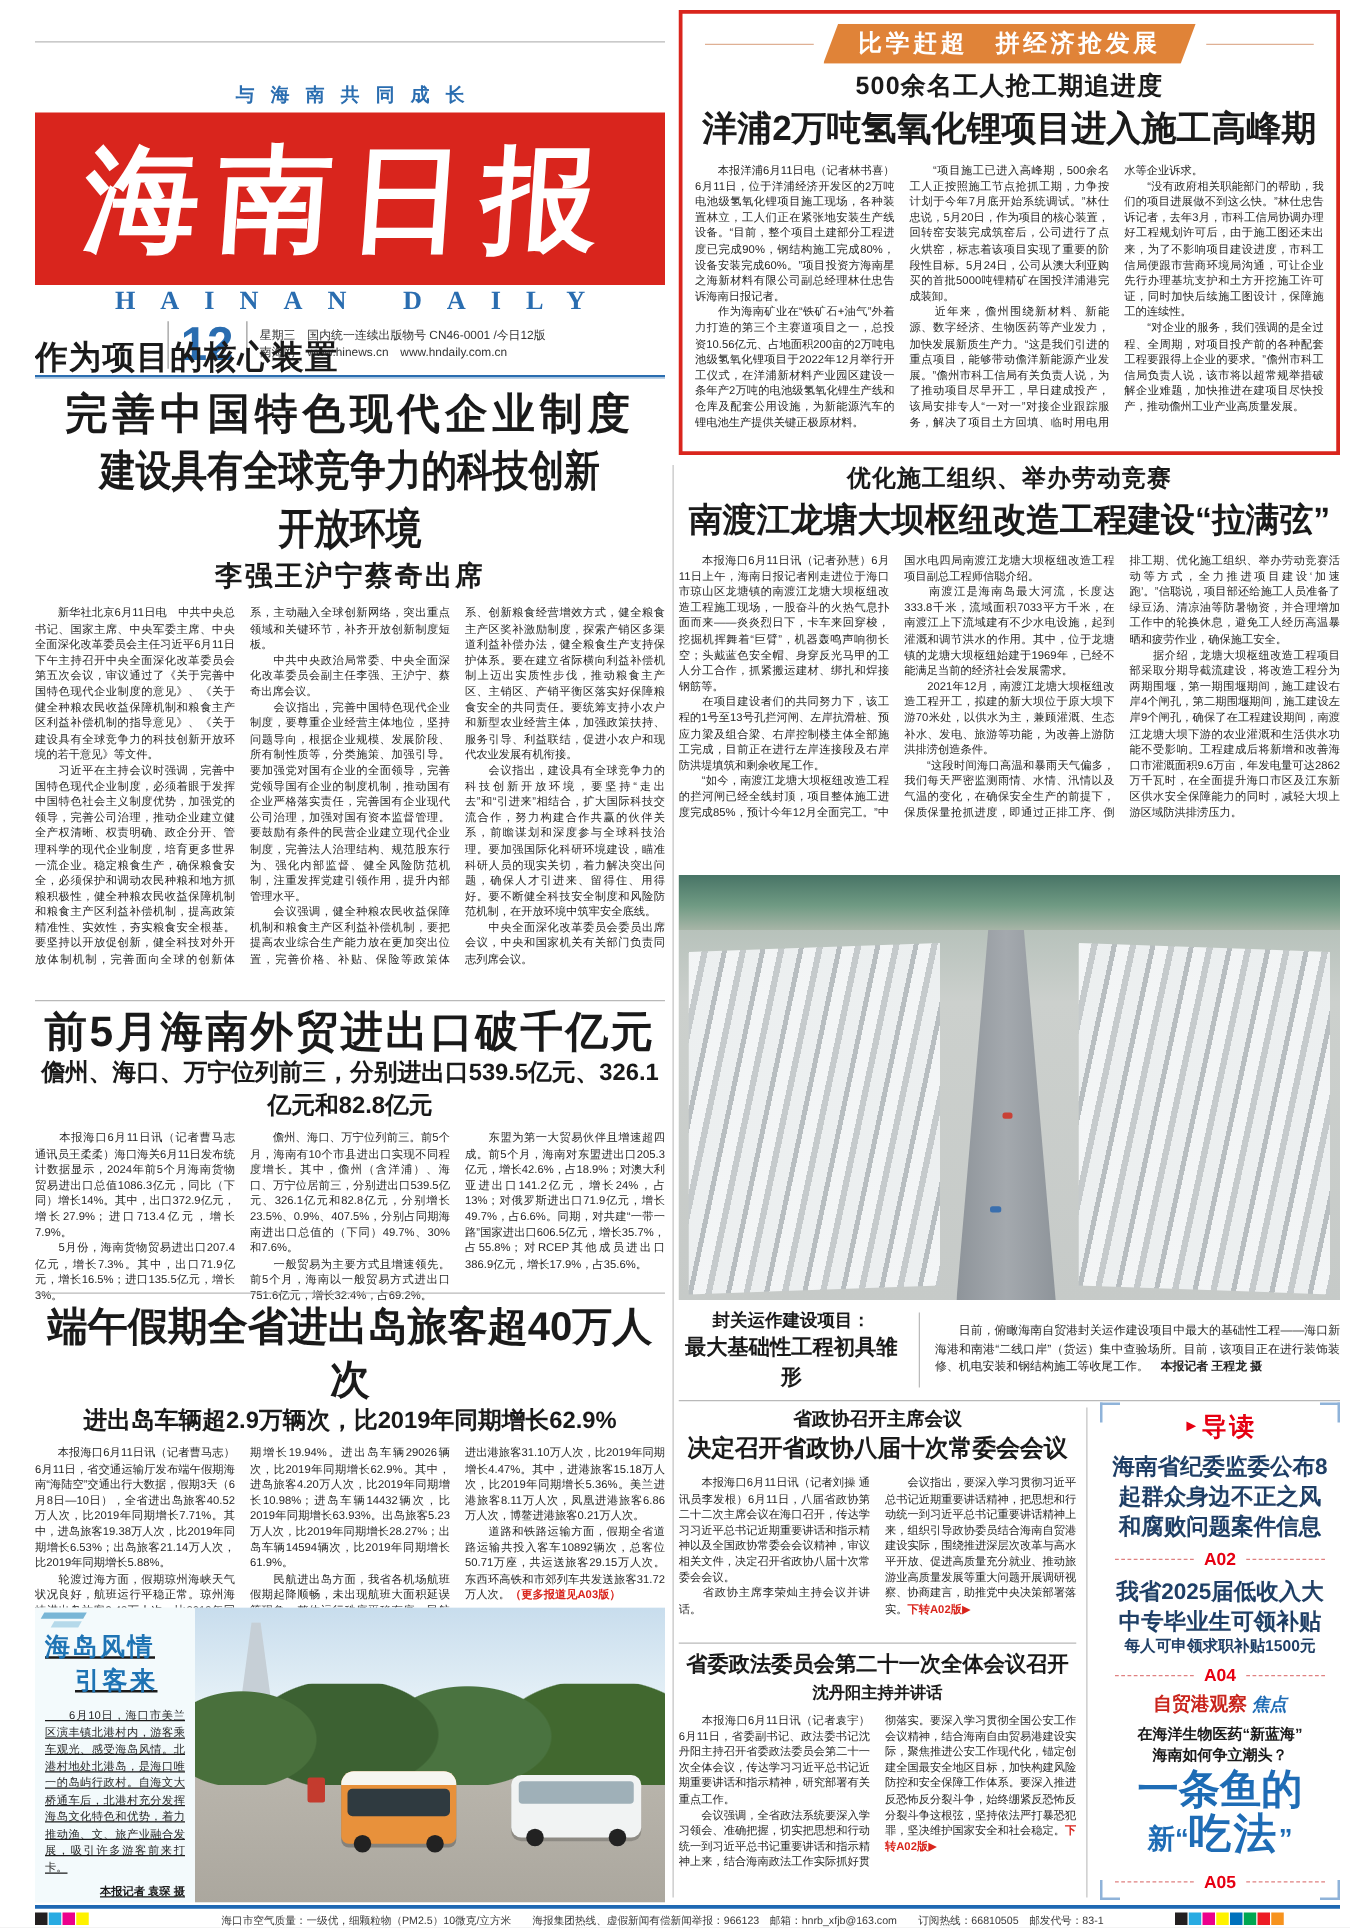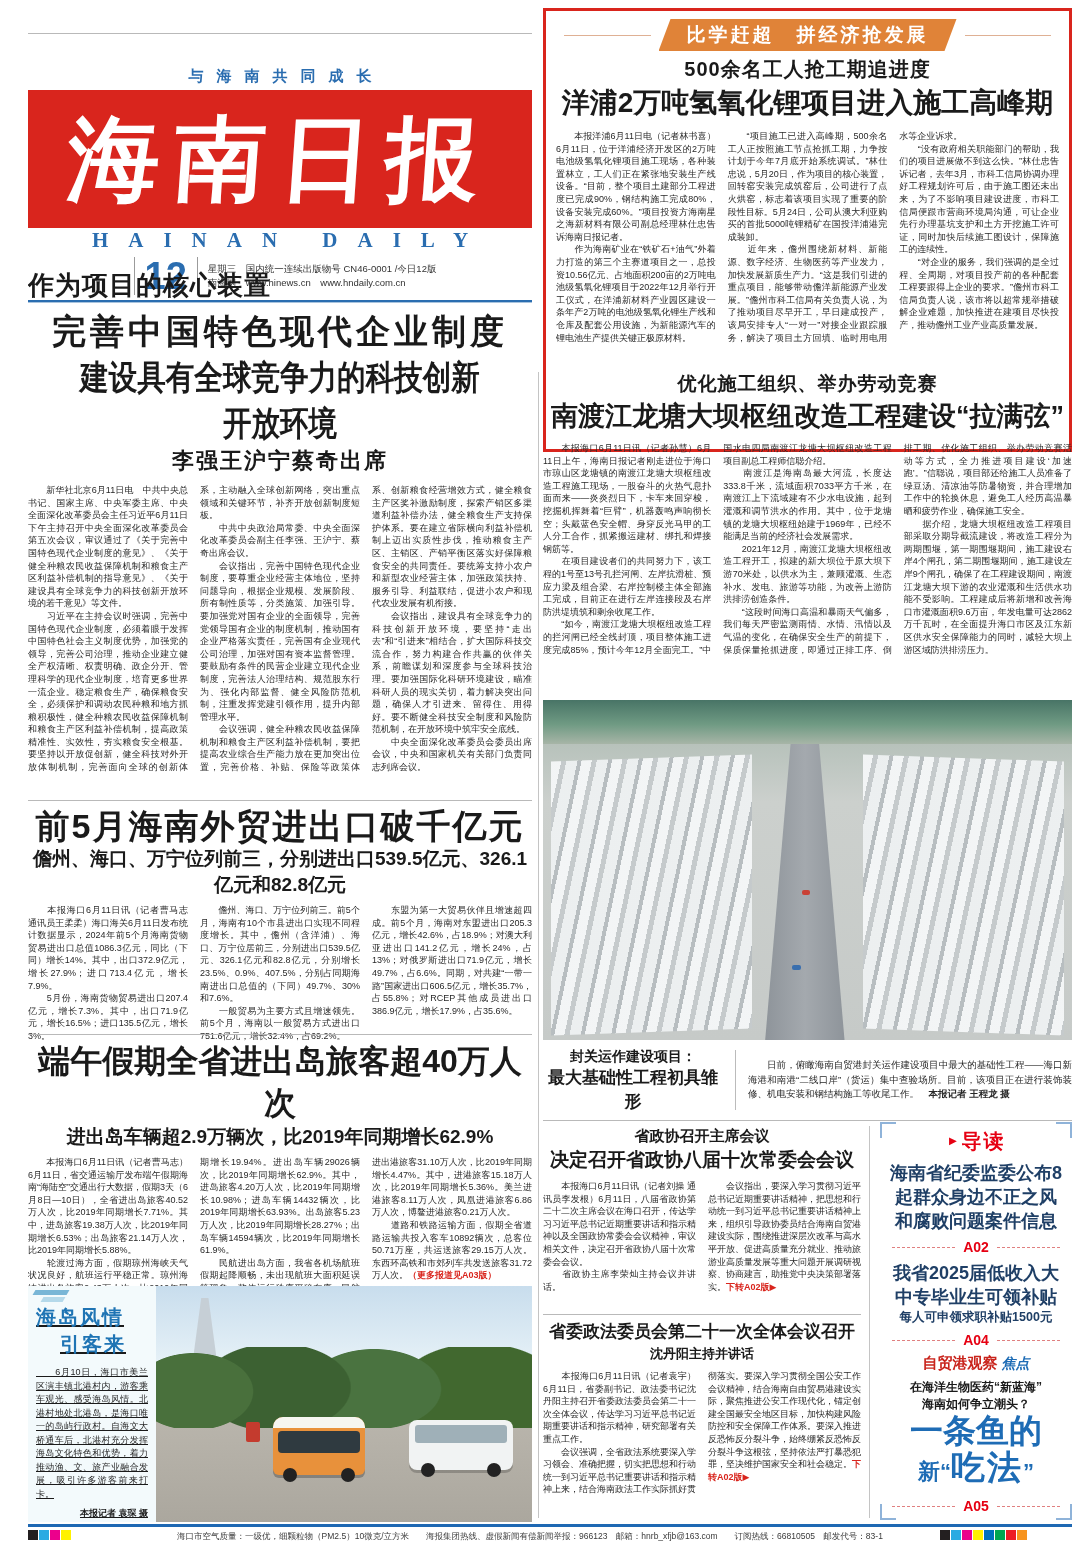--- a/index.html
+++ b/index.html
@@ -203,21 +203,21 @@
           <div class="wheel" style="right:10px;"></div>
       </div>
       <div class="st-van">
         <div class="win"></div>
         <div class="wheel" style="left:12px;"></div>
           <div class="wheel" style="right:12px;"></div>
       </div>
     </div>
   </div>
 
-  <div class="abs" id="redbox" style="left:543px;top:8px;width:529px;height:444px;">
+  <div class="abs" id="redbox" style="left:543px;top:8px;width:529px;height:356px;">
     <div id="banner-row">
       <div class="bline"></div>
       <div id="banner">比学赶超　拼经济抢发展</div>
       <div class="bline"></div>
     </div>
     <div id="lith-kicker">500余名工人抢工期追进度</div>
     <div id="lith-h">洋浦2万吨氢氧化锂项目进入施工高峰期</div>
     <div class="body-text cols-3" style="margin-top:8px;height:226px;">　　本报洋浦6月11日电（记者林书喜）6月11日，位于洋浦经济开发区的2万吨电池级氢氧化锂项目施工现场，各种装置林立，工人们正在紧张地安装生产线设备。“目前，整个项目土建部分工程进度已完成90%，钢结构施工完成80%，设备安装完成60%。”项目投资方海南星之海新材料有限公司副总经理林仕忠告诉海南日报记者。
 　　作为海南矿业在“铁矿石+油气”外着力打造的第三个主赛道项目之一，总投资10.56亿元、占地面积200亩的2万吨电池级氢氧化锂项目于2022年12月举行开工仪式，在洋浦新材料产业园区建设一条年产2万吨的电池级氢氧化锂生产线和仓库及配套公用设施，为新能源汽车的锂电池生产提供关键正极原材料。
 　　“项目施工已进入高峰期，500余名工人正按照施工节点抢抓工期，力争按计划于今年7月底开始系统调试。”林仕忠说，5月20日，作为项目的核心装置，回转窑安装完成筑窑后，公司进行了点火烘窑，标志着该项目实现了重要的阶段性目标。5月24日，公司从澳大利亚购买的首批5000吨锂精矿在国投洋浦港完成装卸。

